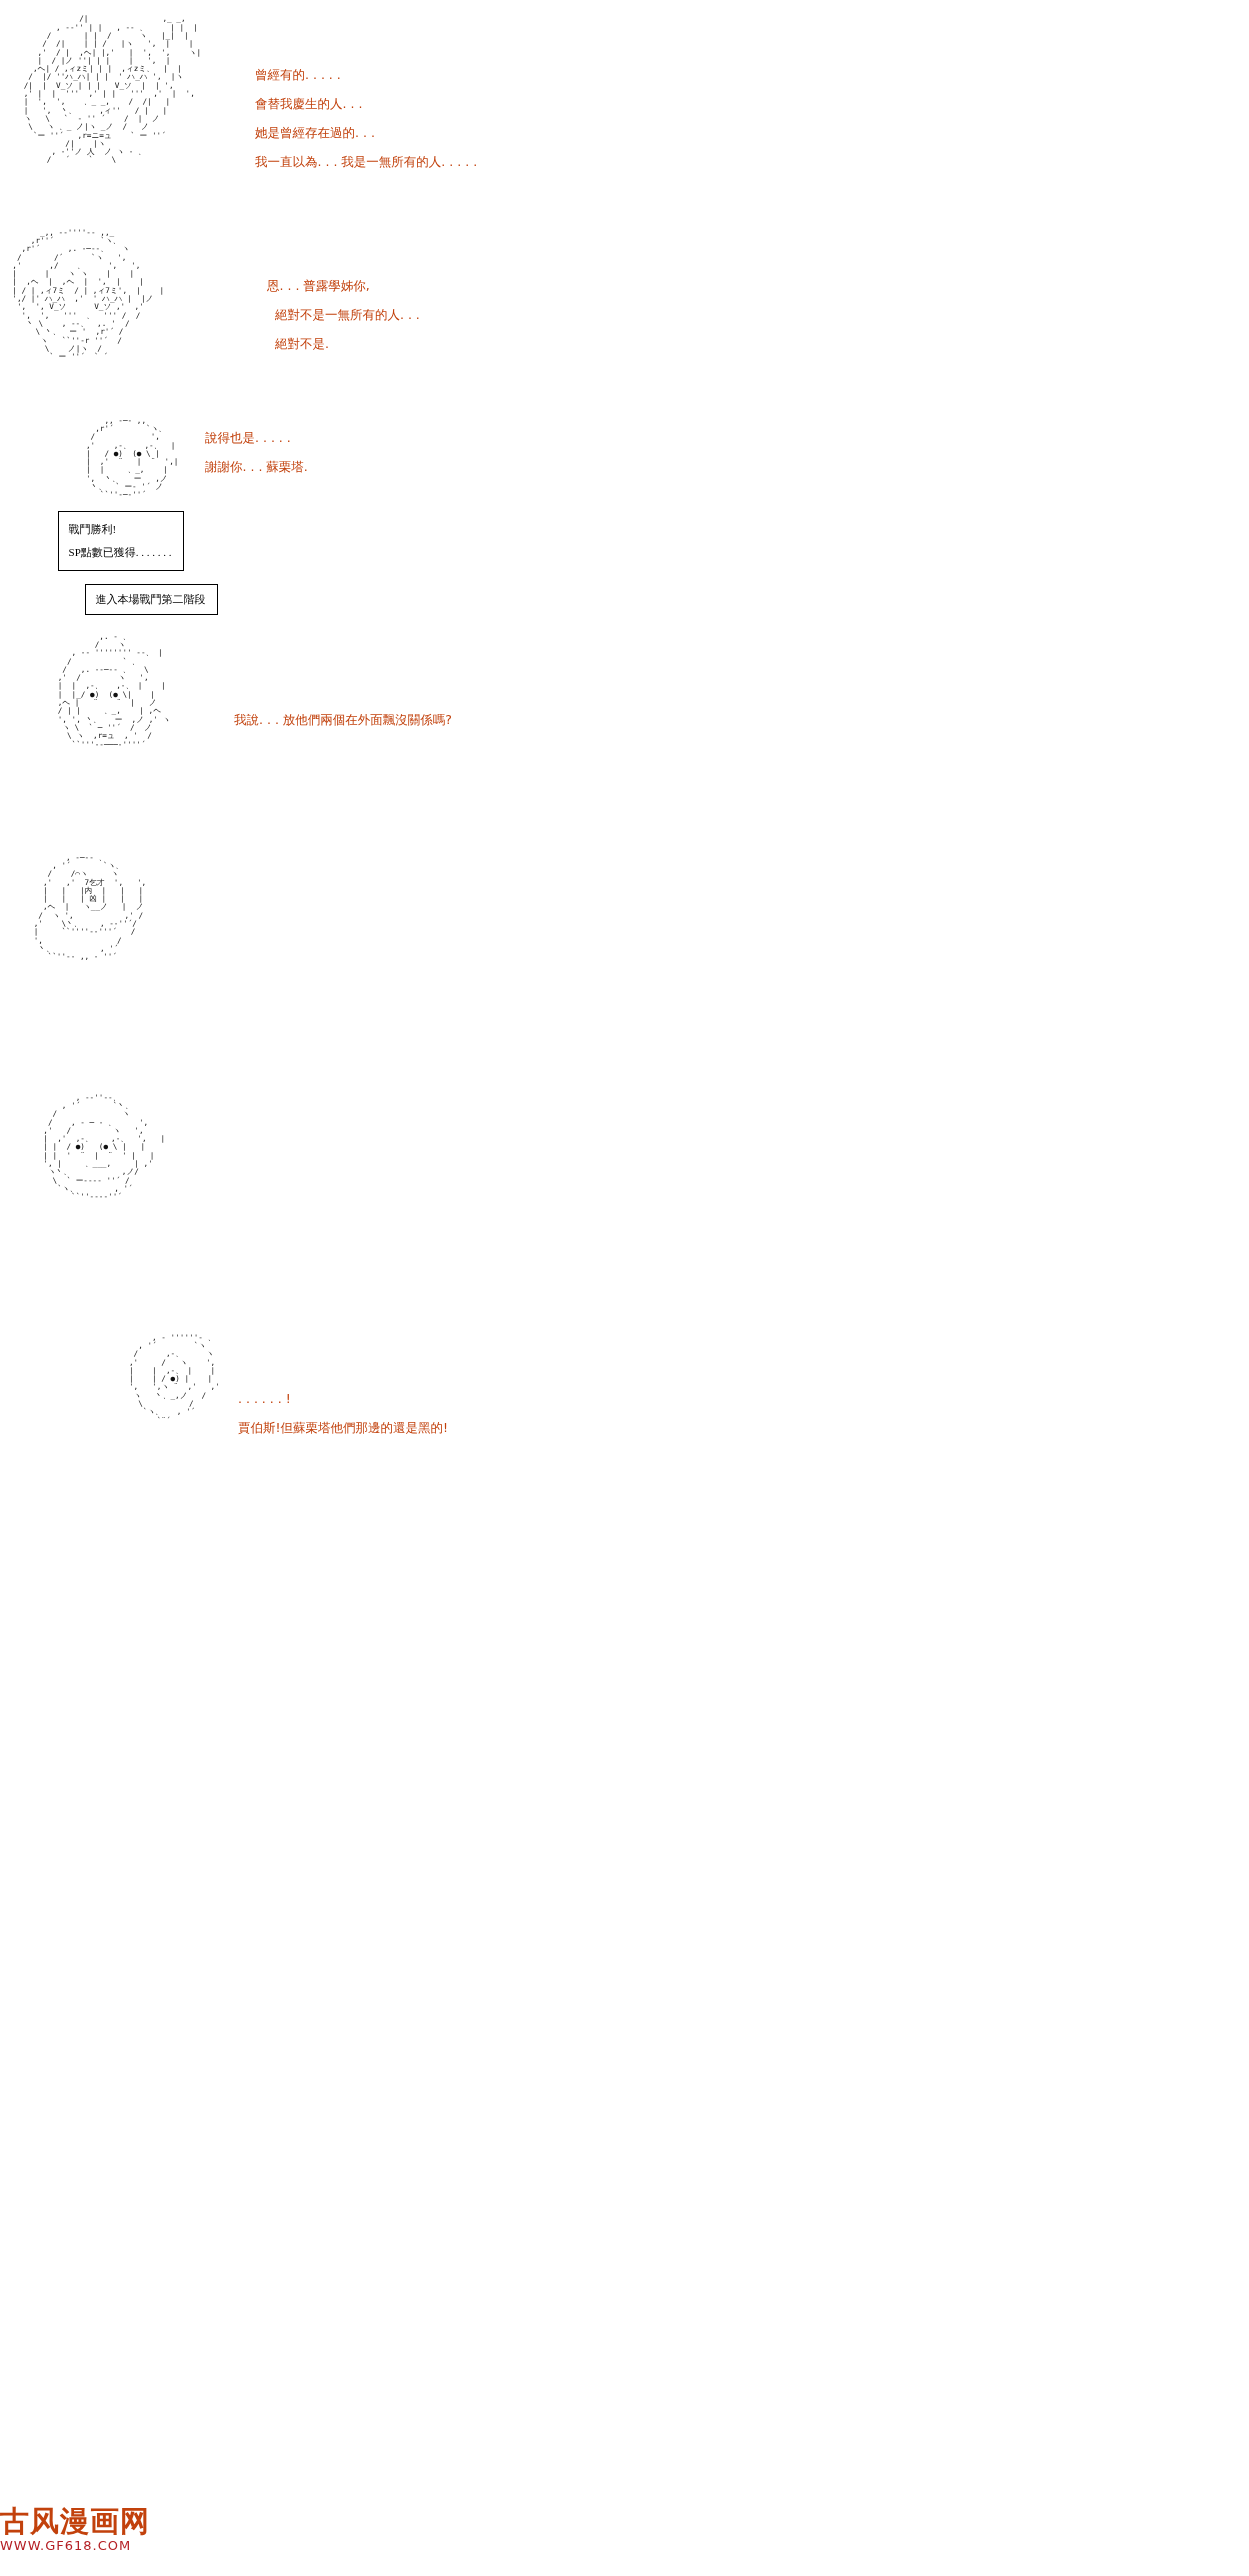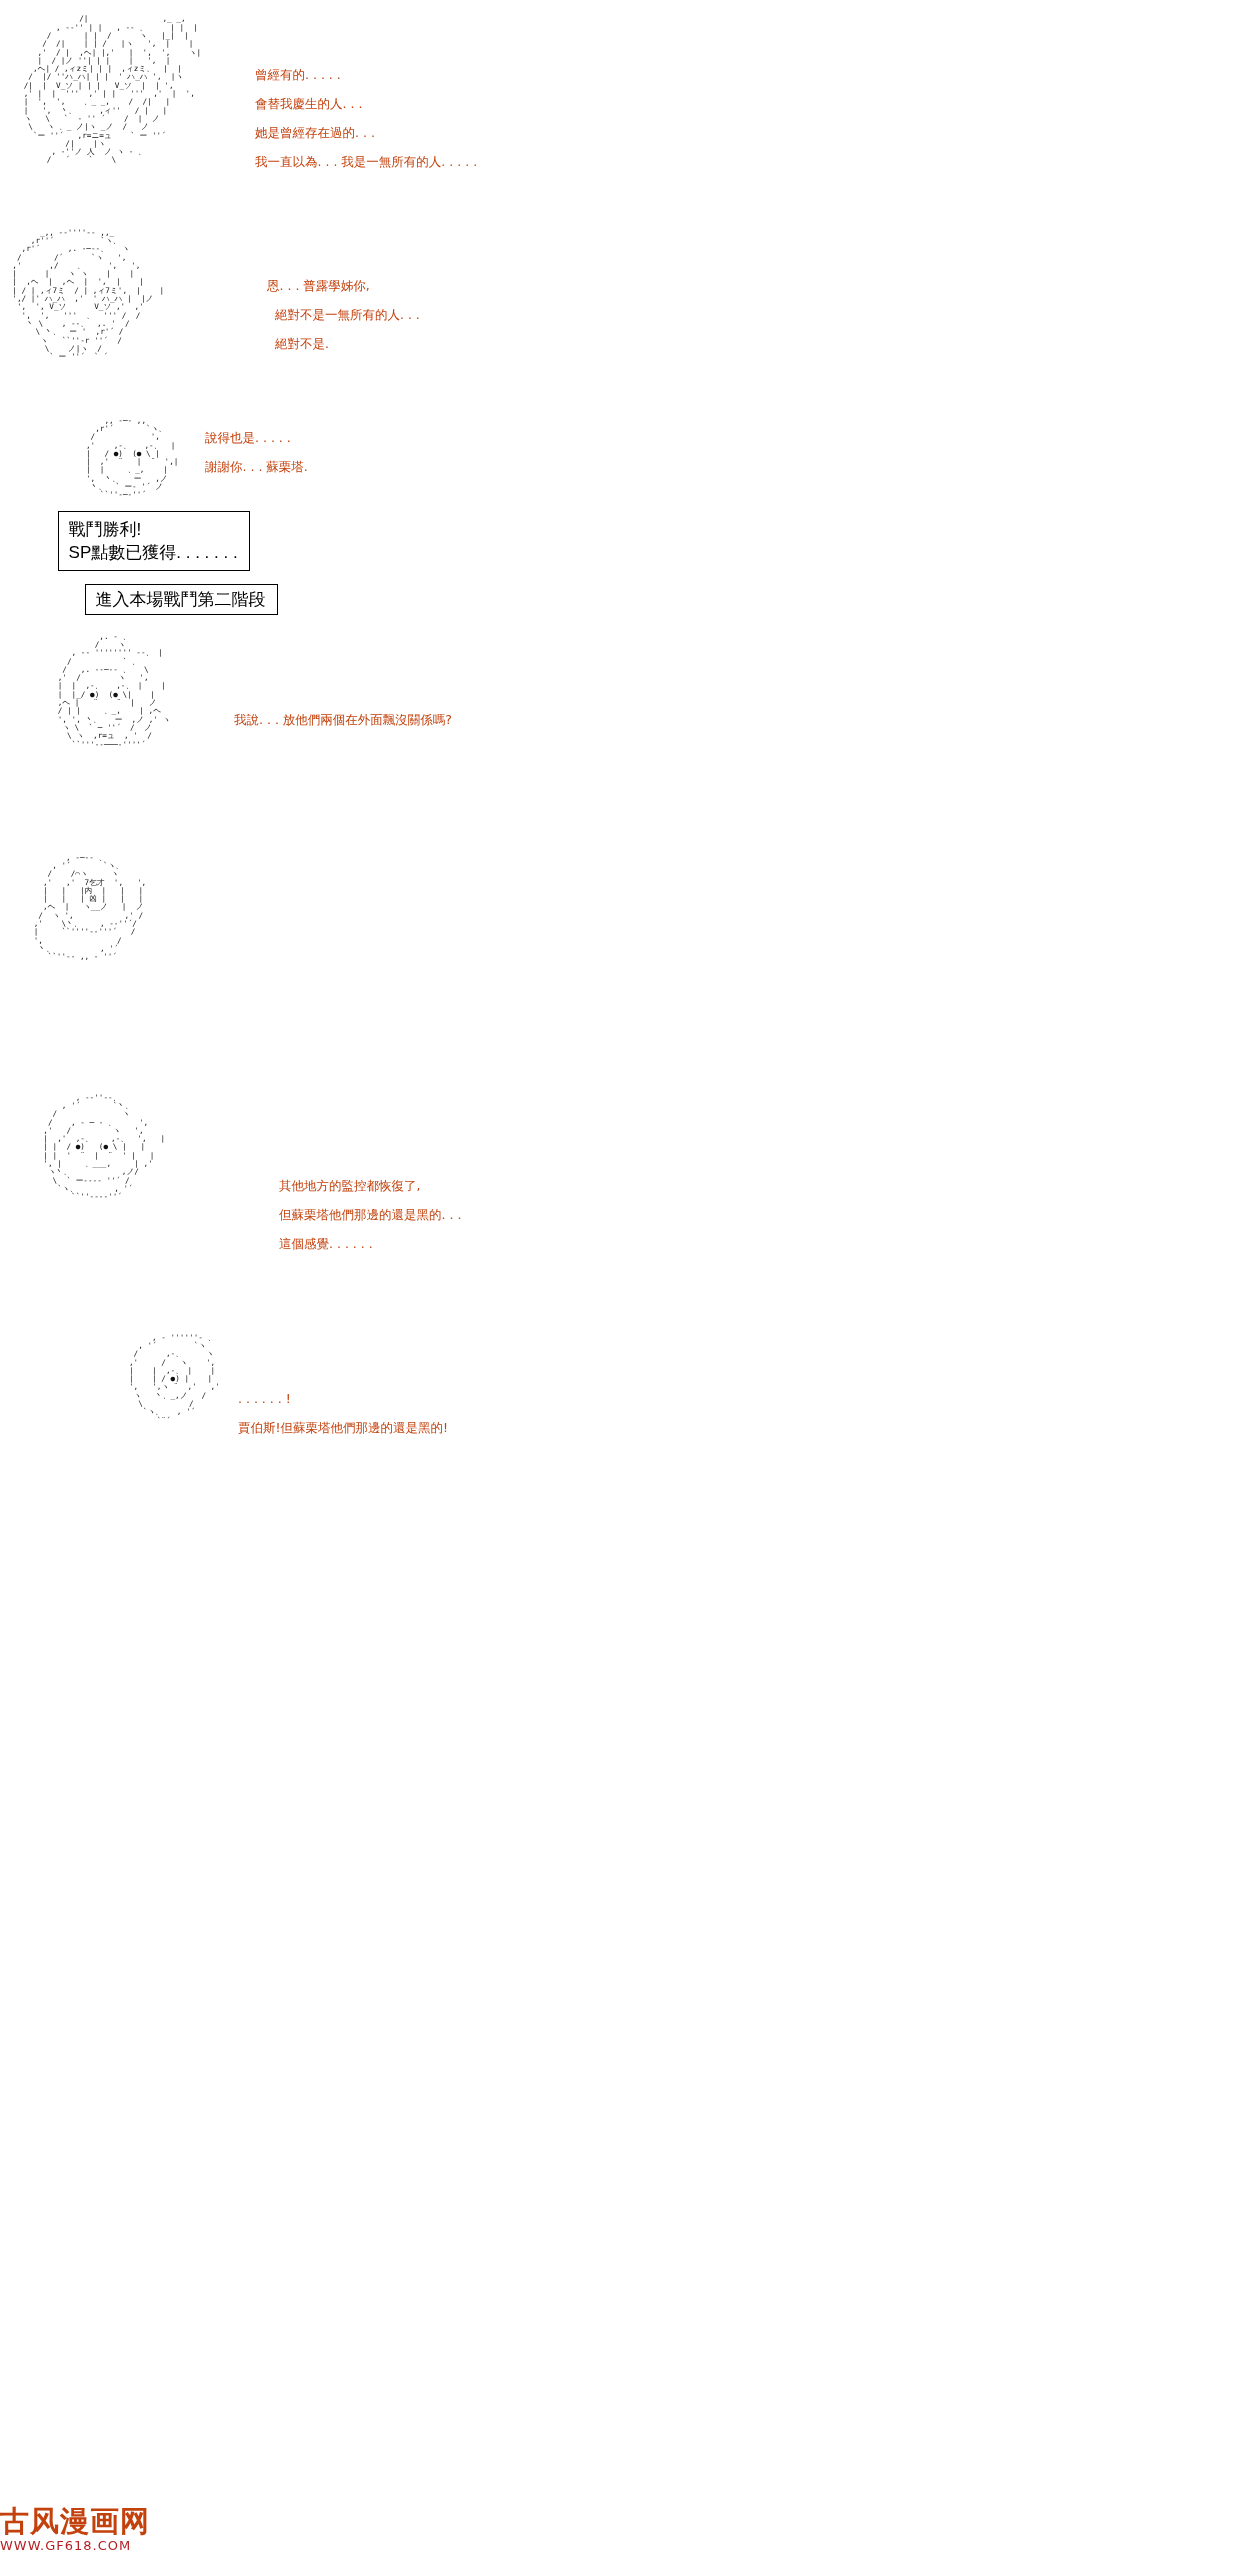--- a/index.html
+++ b/index.html
@@ -38,22 +38,22 @@
     white-space: pre;
     color: #c2410c;
   }
   .sysbox {
     border: 1px solid #000000;
     padding: 5.8px 11.5px 5.8px 9.6px;
     display: inline-block;
     background: #ffffff;
   }
   .sysbox .line {
-    font-family: Liberation Sans, sans-serif;
-    font-size: 17px;
+    font-family: Liberation Serif, serif;
+    font-size: 11px;
     line-height: 23px;
     white-space: pre;
   }
   .sysbox.single .line {
     line-height: 17.3px;
   }
   .strike {
     text-decoration: line-through;
   }
   .watermark {
@@ -195,25 +195,20 @@
   <div class="panel" style="left:205px; top:423px;">
     <div class="dialogue">說得也是. . . . .</div>
     <div class="dialogue">謝謝你. . . 蘇栗塔.</div>
   </div>
 
   <div class="panel" style="left:234px; top:705px;">
     <div class="dialogue">我說. . . 放他們兩個在外面飄沒關係嗎?</div>
   </div>
 
 
-  <div class="panel" style="left:279px; top:1171px;">
-    <div class="dialogue">其他地方的監控都恢復了,</div>
-    <div class="dialogue">但蘇栗塔他們那邊的還是黑的. . .</div>
-    <div class="dialogue">這個感覺. . . . . .</div>
-  </div>
 
   <div class="panel" style="left:238px; top:1384px;">
     <div class="dialogue">. . . . . . !</div>
     <div class="dialogue">賈伯斯!但蘇栗塔他們那邊的還是黑的!</div>
   </div>
 
   <div class="panel sysbox" style="left:58px; top:511px;">
     <div class="line">戰鬥勝利!</div>
     <div class="line">SP點數已獲得. . . . . . .</div>
   </div>

